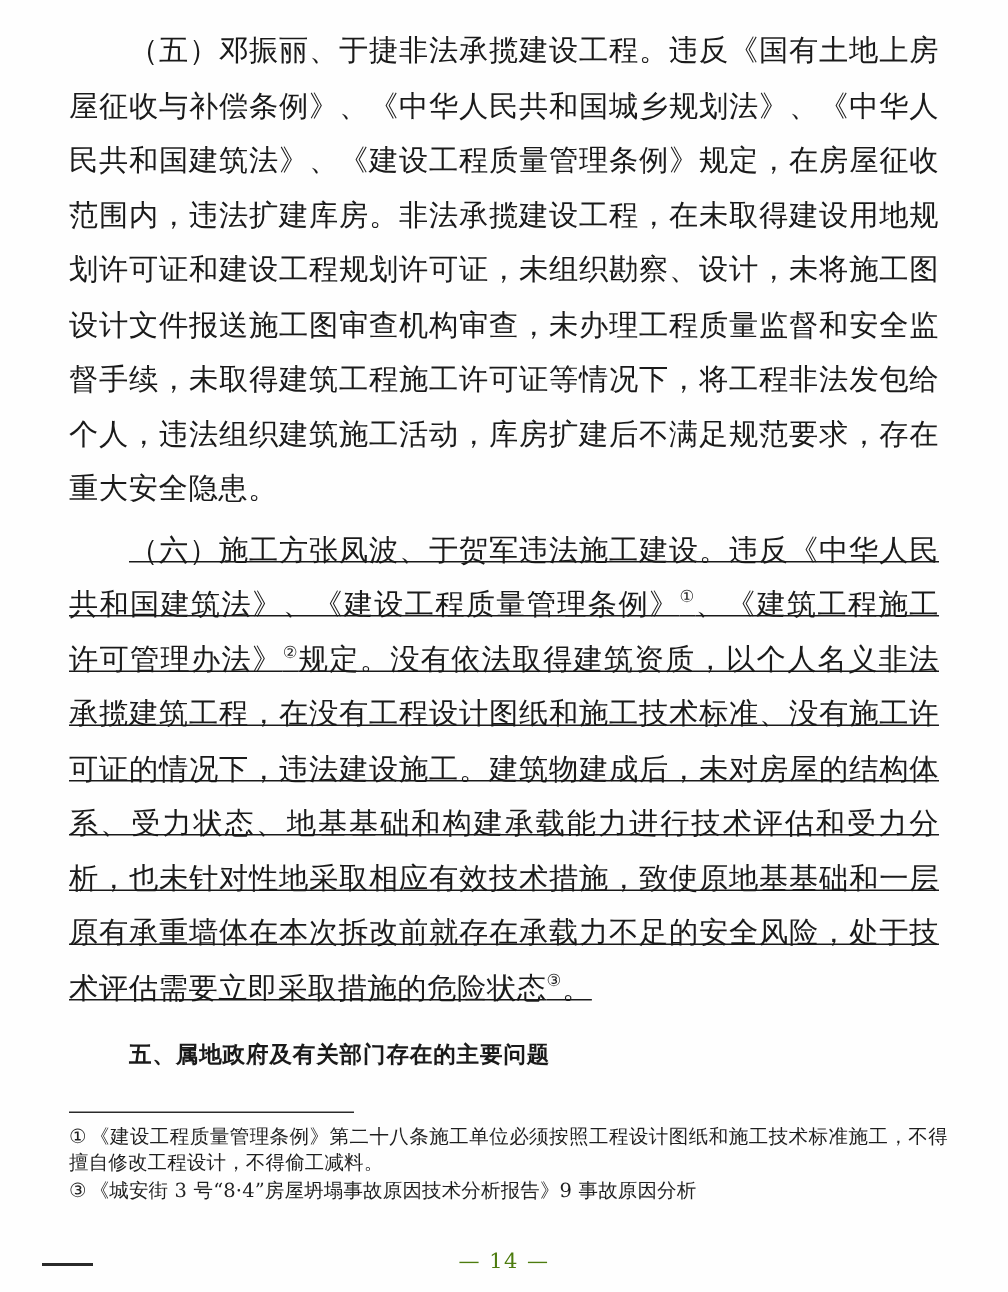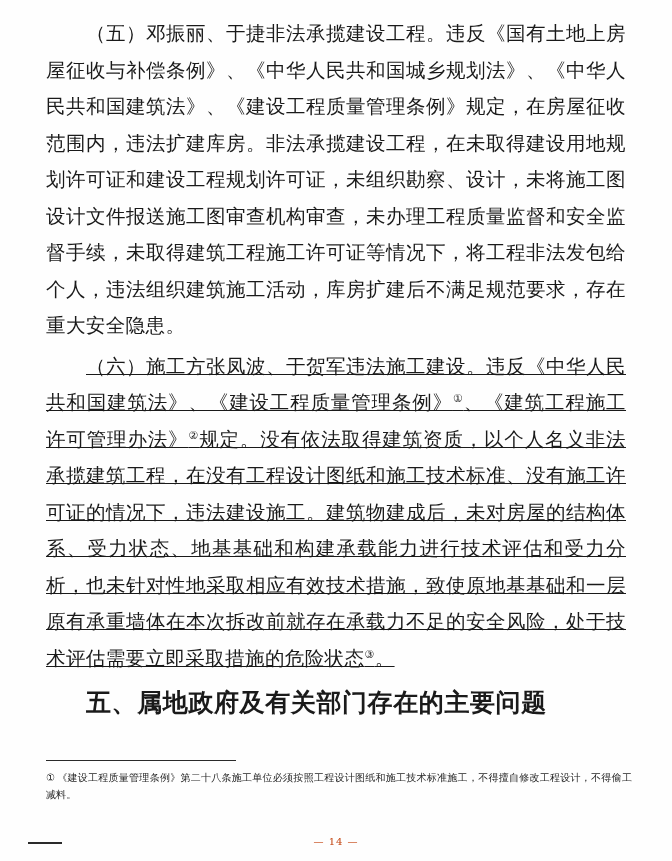--- a/index.html
+++ b/index.html
@@ -32,21 +32,21 @@
   }
   .para {
     margin: 0 0 4px 0;
     text-indent: 40px;
   }
   .para.tight {
     margin-bottom: 0;
     text-decoration: underline;
   }
   .section-heading {
-    font-size: 25px;
+    font-size: 15px;
     line-height: 36.5px;
     font-weight: bold;
     text-indent: 40px;
     margin: 8px 0 0 0;
     letter-spacing: 0.6px;
   }
   .sup {
     font-size: 11px;
     vertical-align: super;
     line-height: 0;
@@ -57,40 +57,40 @@
     right: 40px;
     bottom: 56px;
   }
   .footnote-rule {
     width: 190px;
     height: 1px;
     background: #2a2a2a;
     margin: 0 0 8px 0;
   }
   .footnote {
-    font-size: 10px;
+    font-size: 13px;
     line-height: 17px;
     text-align: justify;
     color: #1f1f1f;
     margin: 0 0 2px 0;
     letter-spacing: 0.1px;
   }
   .footnote .marker {
     margin-right: 2px;
   }
   .page-footer {
     position: absolute;
     left: 0;
     right: 0;
     bottom: 12px;
     text-align: center;
   }
   .page-num {
-    font-size: 10px;
-    color: #c2410c;
+    font-size: 14px;
+    color: #4d7c0f;
     letter-spacing: 1px;
   }
   .edge-mark {
     position: absolute;
     left: 28px;
     bottom: 17px;
     width: 34px;
     height: 2px;
     background: #2a2a2a;
   }
@@ -109,20 +109,21 @@
     <h2 class="section-heading">五、属地政府及有关部门存在的主要问题</h2>
 
   </div>
 
   <div class="footnote-area">
     <div class="footnote-rule"></div>
 
     <p class="footnote"><span class="marker">①</span><span>《建设工程质量管理条例》第二十八条施工单位必须按照工程设计图纸和施工技术标准施工，不得擅自修改工程设计，不得偷工减料。</span></p>
 
 
+    <p class="footnote"><span class="marker">③</span><span>《城安街 3 号“8·4”房屋坍塌事故原因技术分析报告》9 事故原因分析</span></p>
   </div>
 
   <div class="page-footer">
     <span class="page-num">— 14 —</span>
   </div>
 
   <div class="edge-mark"></div>
 
 </div>
 

